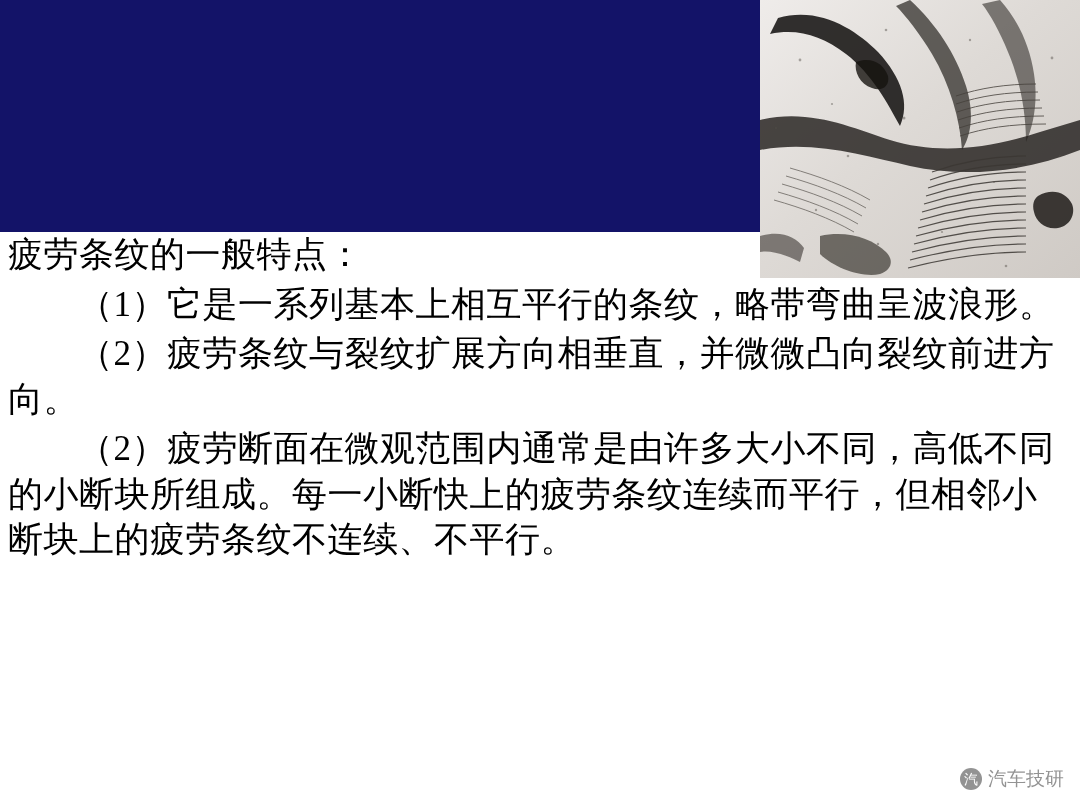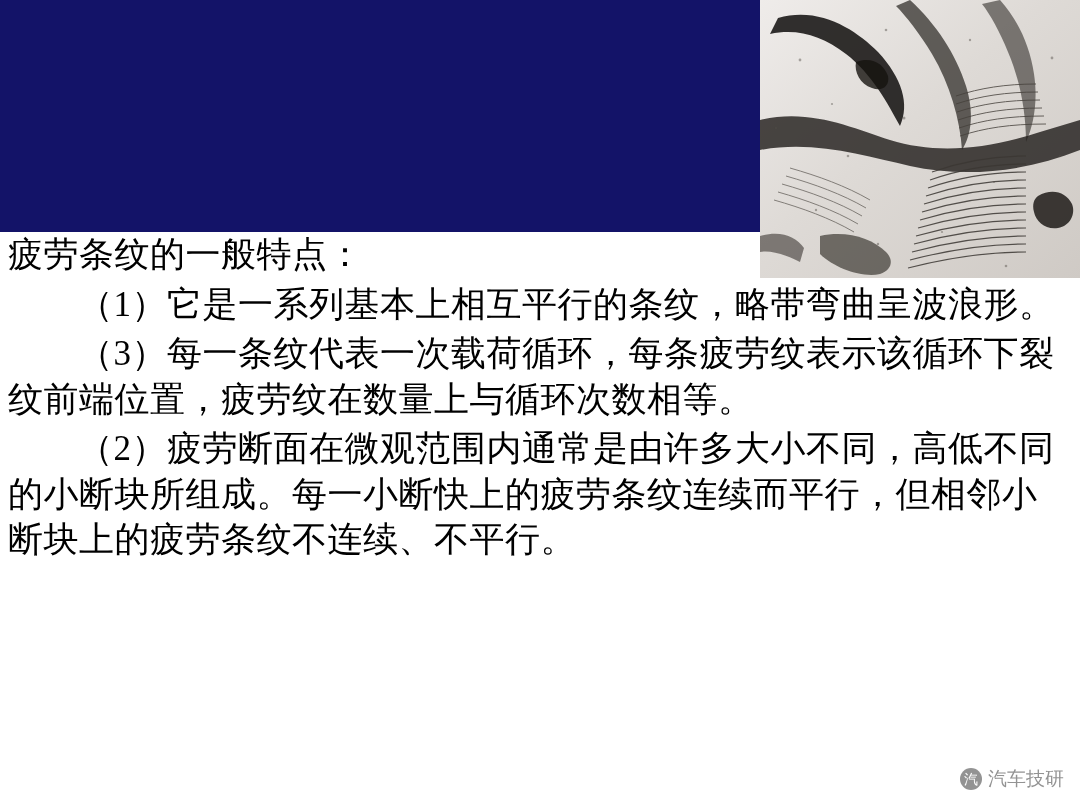--- a/index.html
+++ b/index.html
@@ -170,21 +170,21 @@
           <circle cx="234" cy="182" r="1.1"></circle>
             <circle cx="118" cy="244" r="1.2"></circle>
         </g>
       </g>
     </svg>
   </div>
 
   <div class="body-text">
     <p class="lead">疲劳条纹的一般特点：</p>
     <p class="para">（1）它是一系列基本上相互平行的条纹，略带弯曲呈波浪形。</p>
-    <p class="para">（3）每一条纹代表一次载荷循环，每条疲劳纹表示该循环下裂纹前端位置，疲劳纹在数量上与循环次数相等。</p>
+    <p class="para">（2）疲劳条纹与裂纹扩展方向相垂直，并微微凸向裂纹前进方向。</p>
     <p class="para">（2）疲劳断面在微观范围内通常是由许多大小不同，高低不同的小断块所组成。每一小断快上的疲劳条纹连续而平行，但相邻小断块上的疲劳条纹不连续、不平行。</p>
   </div>
 
   <div class="watermark">
     <span class="wm-logo">汽</span>
     <span>汽车技研</span>
   </div>
 
 </div>
 

